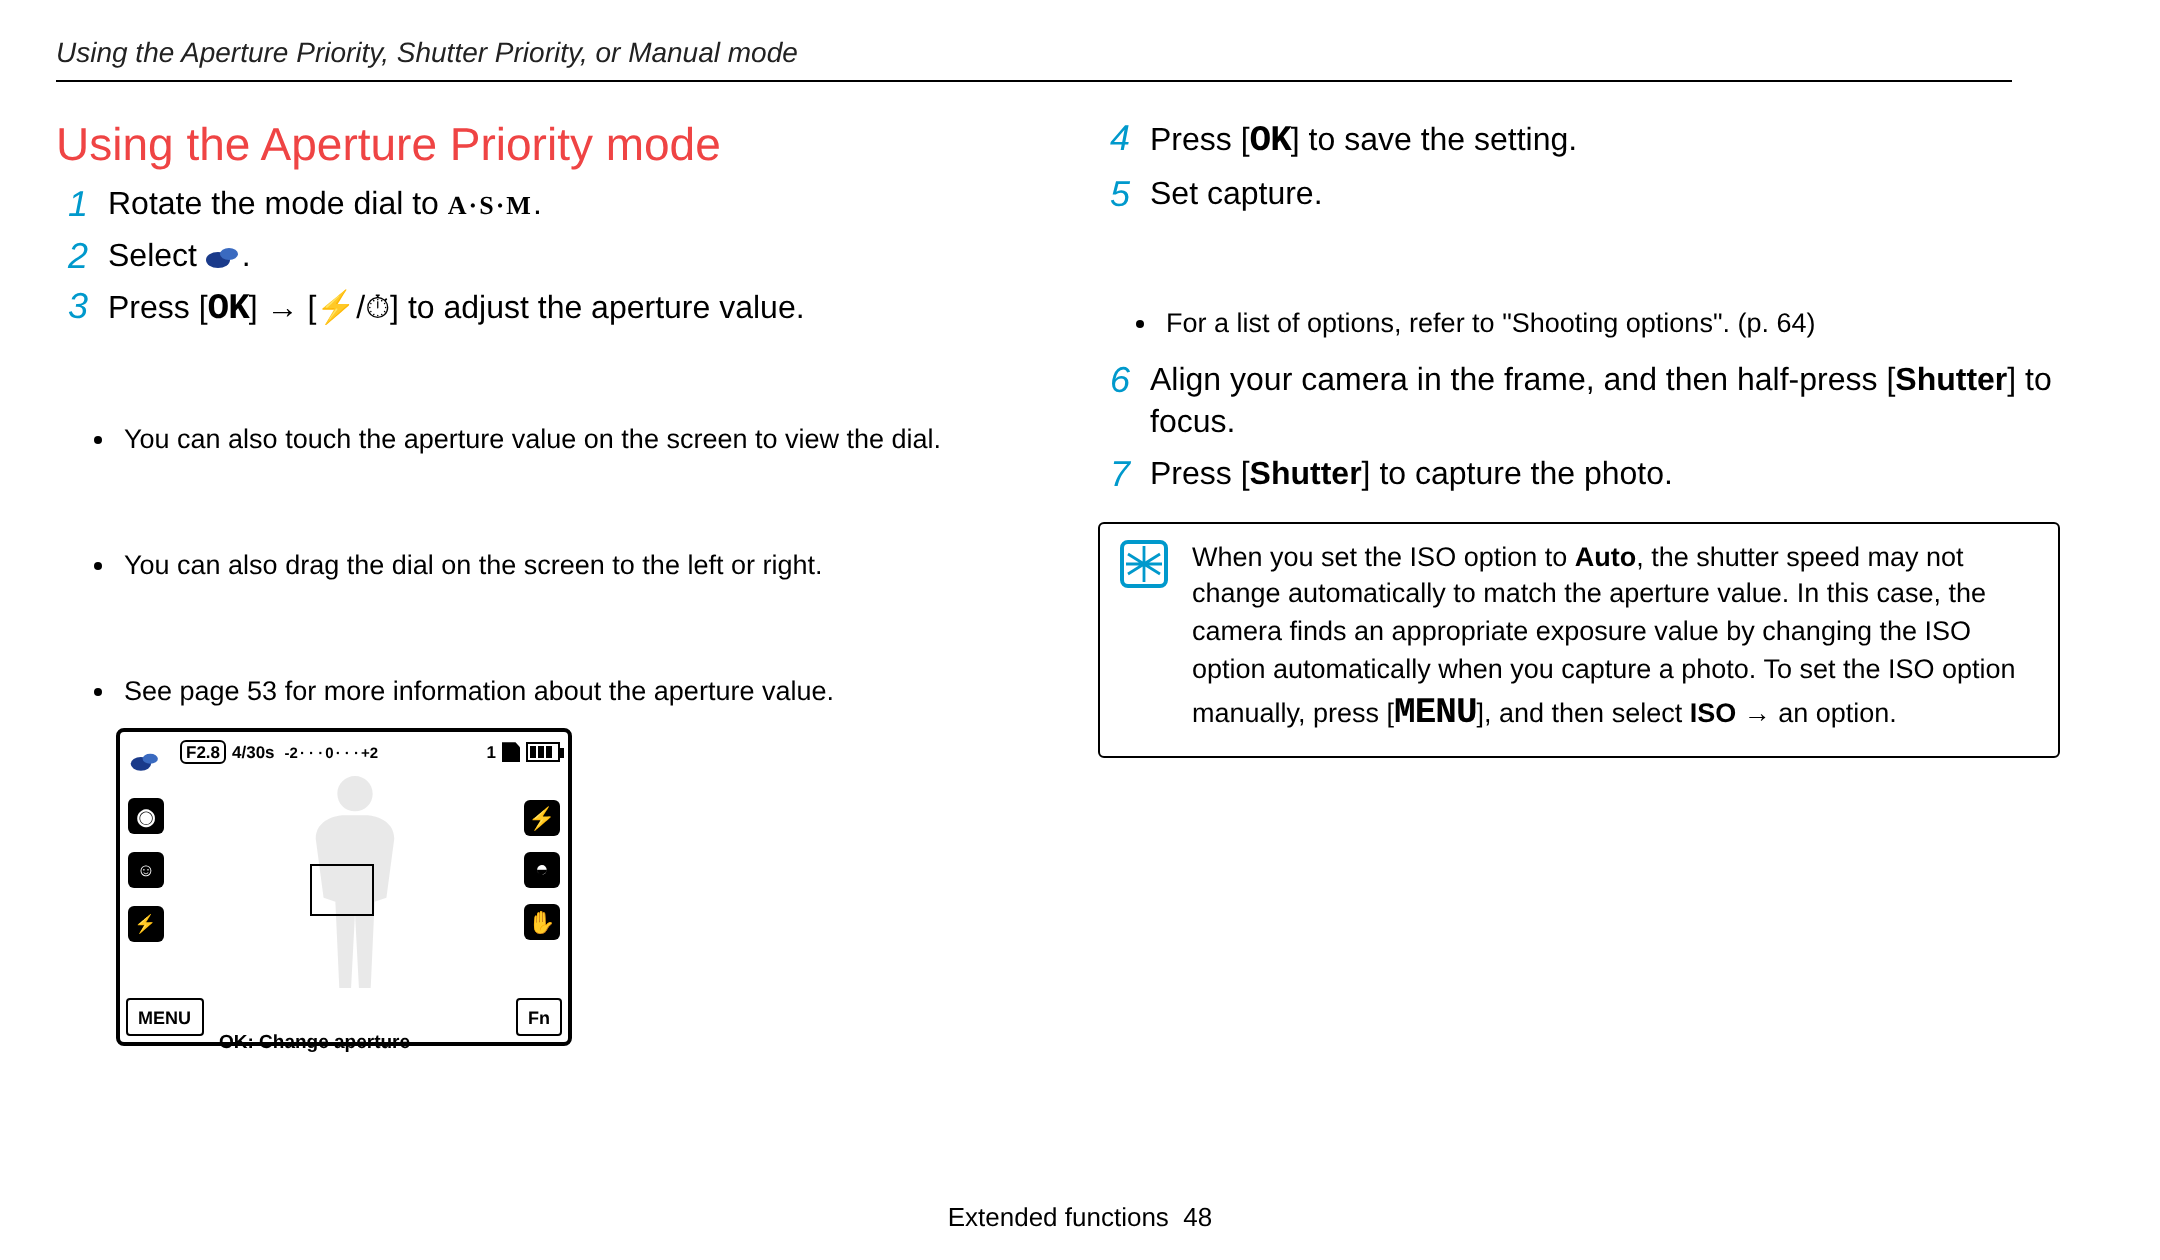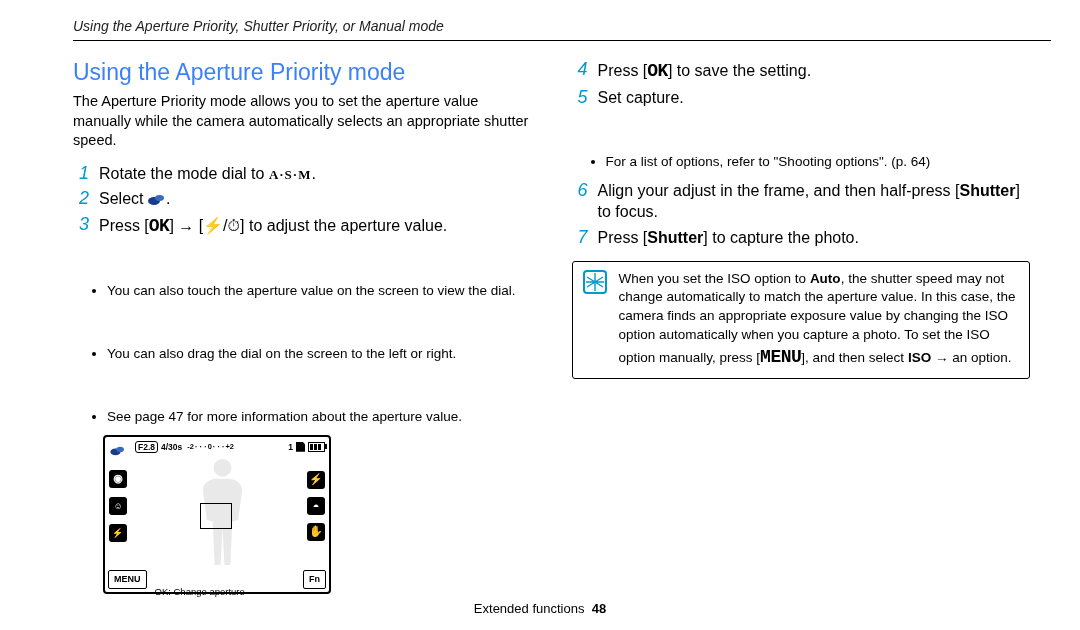--- a/index.html
+++ b/index.html
@@ -5,21 +5,21 @@
   body {
     margin: 0;
     font-family: "Segoe UI", Arial, sans-serif;
     width: 1080px;
     height: 630px;
     background: #fff;
     color: #000;
     overflow: hidden;
   }
   .page {
-    padding: 18px 50px 4px 73px;
+    padding: 18px 50px 4px 28px;
   }
   .breadcrumb {
     font-style: italic;
     font-size: 14px;
     color: #222;
     margin-bottom: 6px;
   }
   .rule {
     height: 1px;
     background: #000;
@@ -28,21 +28,21 @@
   }
   .columns {
     display: flex;
     gap: 40px;
   }
   .col {
     flex: 1;
     min-width: 0;
   }
   h2.section-title {
-    color: #3b82f6;
+    color: #ef4444;
     font-weight: 400;
     font-size: 23px;
     margin: 0 0 6px 0;
   }
   p.intro {
     font-size: 14.5px;
     line-height: 1.35;
     margin: 0 0 12px 0;
   }
   .step {
@@ -107,21 +107,21 @@
     flex-shrink: 0;
   }
   .note-icon svg { width: 24px; height: 24px; }
   .footer {
     position: absolute;
     bottom: 14px;
     width: 1080px;
     text-align: center;
     font-size: 13px;
   }
-  .footer .pn { font-weight: bold; }
+  .footer .pn { font-weight: normal; }
   .screenshot {
     width: 224px;
     height: 155px;
     border: 2px solid #000;
     border-radius: 4px;
     margin-left: 30px;
     margin-top: 8px;
     position: relative;
     font-size: 9px;
   }
@@ -213,21 +213,21 @@
     display: flex;
     align-items: center;
     font-weight: bold;
     background: #fff;
   }
   .bb-mid {
     flex: 1;
     display: flex;
     align-items: center;
     padding-left: 4px;
-    font-weight: 400;
+    font-weight: 700;
     font-size: 9.5px;
     margin-top: 22px;
   }
   .batt {
     width: 15px;
     height: 8px;
     border: 1.2px solid #000;
     position: relative;
     display: inline-block;
   }
@@ -312,21 +312,20 @@
 <body>
 
 <div class="page">
   <div class="breadcrumb">Using the Aperture Priority, Shutter Priority, or Manual mode</div>
   <div class="rule"></div>
 
   <div class="columns">
 
     <div class="col">
       <h2 class="section-title">Using the Aperture Priority mode</h2>
-      <p class="intro">The Aperture Priority mode allows you to set the aperture value manually while the camera automatically selects an appropriate shutter speed.</p>
 
       <div class="step">
         <div class="step-num">1</div>
         <div class="step-body">
           <span>Rotate the mode dial to </span><span class="asm">A·S·M</span><span>.</span>
         </div>
       </div>
 
       <div class="step">
         <div class="step-num">2</div>
@@ -337,21 +336,21 @@
 
       <div class="step">
         <div class="step-num">3</div>
         <div class="step-body">
           <span>Press [</span><span class="okbox">OK</span><span>] → [</span><span class="flash-glyph">⚡</span><span>/</span><span>⏱</span><span>] to adjust the aperture value.</span>
         </div>
       </div>
       <ul class="sub">
         <li>You can also touch the aperture value on the screen to view the dial.</li>
         <li>You can also drag the dial on the screen to the left or right.</li>
-        <li>See page 47 for more information about the aperture value.</li>
+        <li>See page 53 for more information about the aperture value.</li>
       </ul>
 
       <div class="screenshot">
         <div class="top-bar">
           <span class="fbox">F2.8</span>
           <span>4/30s</span>
           <span class="ev-bar">
             <span>-2</span>
               <span>· · ·</span>
               <span>0</span>
@@ -406,21 +405,21 @@
         <div class="step-num">5</div>
         <div class="step-body">Set capture.</div>
       </div>
       <ul class="sub">
         <li>For a list of options, refer to "Shooting options". (p. 64)</li>
       </ul>
 
       <div class="step">
         <div class="step-num">6</div>
         <div class="step-body">
-          <span>Align your adjust in the frame, and then half-press [</span><b>Shutter</b><span>] to focus.</span>
+          <span>Align your camera in the frame, and then half-press [</span><b>Shutter</b><span>] to focus.</span>
         </div>
       </div>
 
       <div class="step">
         <div class="step-num">7</div>
         <div class="step-body">
           <span>Press [</span><b>Shutter</b><span>] to capture the photo.</span>
         </div>
       </div>
 

